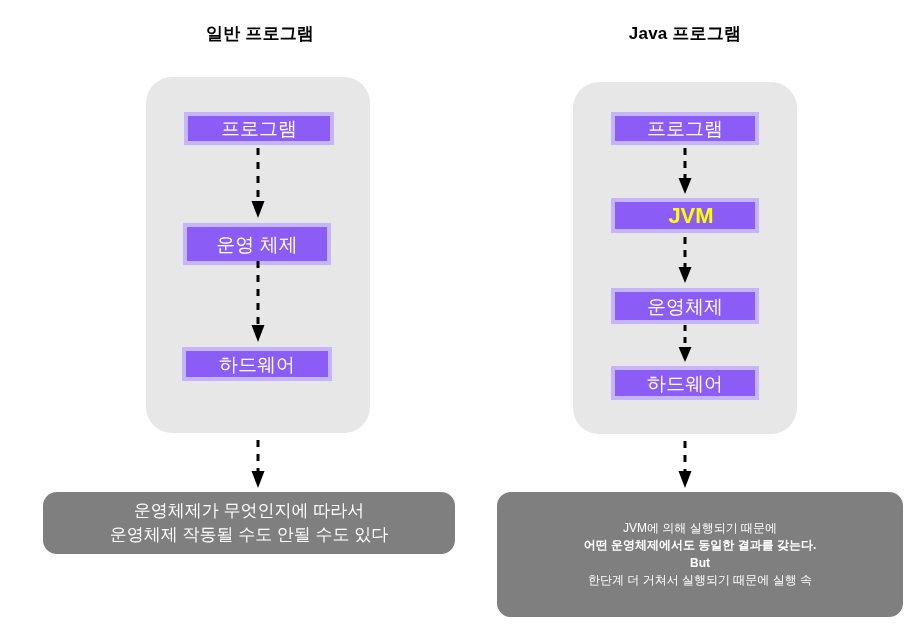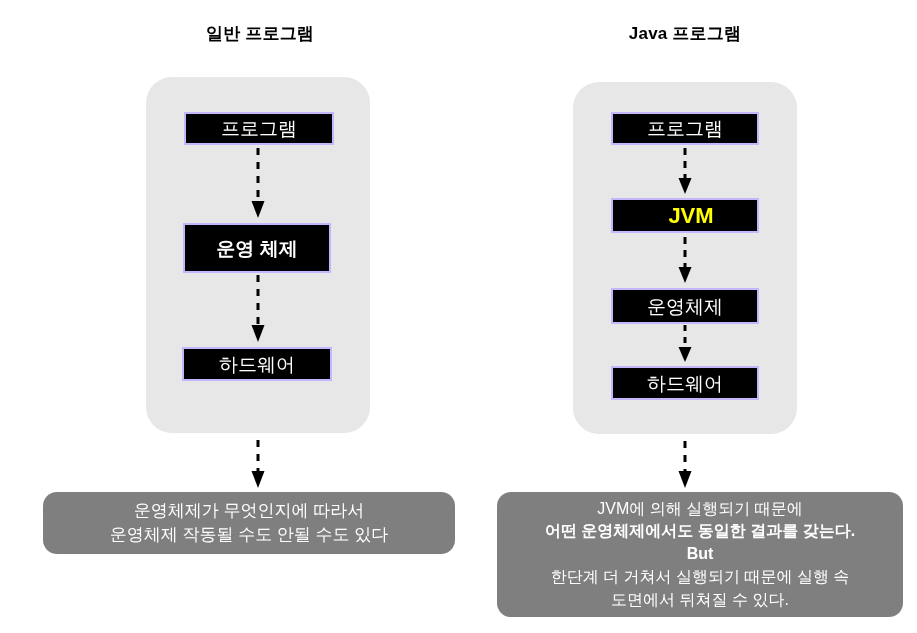--- a/index.html
+++ b/index.html
@@ -39,36 +39,36 @@
     position: absolute;
     background: #E7E7E7;
     border-radius: 26px;
   }
   #panel-left  { left: 146px; top: 77px;  width: 224px; height: 356px; }
   #panel-right { left: 573px; top: 82px;  width: 224px; height: 352px; }
 
   
   .bluebox {
     position: absolute;
-    background: #000000;
-    border: 2px solid #c4b5fd;
+    background: #8b5cf6;
+    border: 4px solid #c4b5fd;
     box-sizing: border-box;
     color: #ffffff;
     display: flex;
     align-items: center;
     justify-content: center;
     font-size: 19px;
     line-height: 1;
     white-space: nowrap;
   }
   .bluebox.accent { color: #FFFF00; font-weight: bold; font-size: 22px; padding-left: 12px; }
 
   
   #box-l-program  { left: 184px; top: 112px; width: 150px; height: 33px; }
-  #box-l-os       { left: 183px; top: 223px; width: 148px; height: 50px; font-weight: bold; }
+  #box-l-os       { left: 183px; top: 223px; width: 148px; height: 42px; }
   #box-l-hardware { left: 182px; top: 347px; width: 150px; height: 34px; }
 
   
   #box-r-program  { left: 611px; top: 112px; width: 148px; height: 33px; }
   #box-r-jvm      { left: 611px; top: 198px; width: 148px; height: 35px; }
   #box-r-os       { left: 611px; top: 288px; width: 148px; height: 36px; }
   #box-r-hardware { left: 611px; top: 366px; width: 148px; height: 34px; }
 
   
   .arrow {
@@ -99,21 +99,21 @@
     text-align: right;
     font-size: 17px;
     line-height: 1.42;
     padding: 4px 10px;
     box-sizing: border-box;
   }
   #caption-left  { left: 43px;  top: 492px; width: 412px; height: 62px; }
   #caption-right { left: 497px; top: 492px; width: 406px; height: 125px; }
   .caption .line { white-space: nowrap; }
   .caption .line.bold { font-weight: bold; }
-  #caption-right .line { font-size: 16px; }
+  #caption-right .line { font-size: 12px; }
 </style>
 </head>
 <body>
 
 <div class="stage">
 
   <div class="col-title" id="title-left">일반 프로그램</div>
 
   <div class="col-title" id="title-right">Java 프로그램</div>
 
@@ -187,16 +187,15 @@
       <line x1="7" y1="0" x2="7" y2="31" stroke="#000000" stroke-width="3" stroke-dasharray="7,7"></line>
       <polygon points="7,47 0.5,30 13.5,30" fill="#000000"></polygon>
     </svg>
   </div>
 
   <div class="caption" id="caption-right">
     <div class="line">JVM에 의해 실행되기 때문에</div>
     <div class="line bold">어떤 운영체제에서도 동일한 결과를 갖는다.</div>
     <div class="line bold">But</div>
     <div class="line">한단계 더 거쳐서 실행되기 때문에 실행 속</div>
-    <div class="line">도면에서 뒤쳐질 수 있다.</div>
   </div>
 
 </div>
 
 </body></html>

